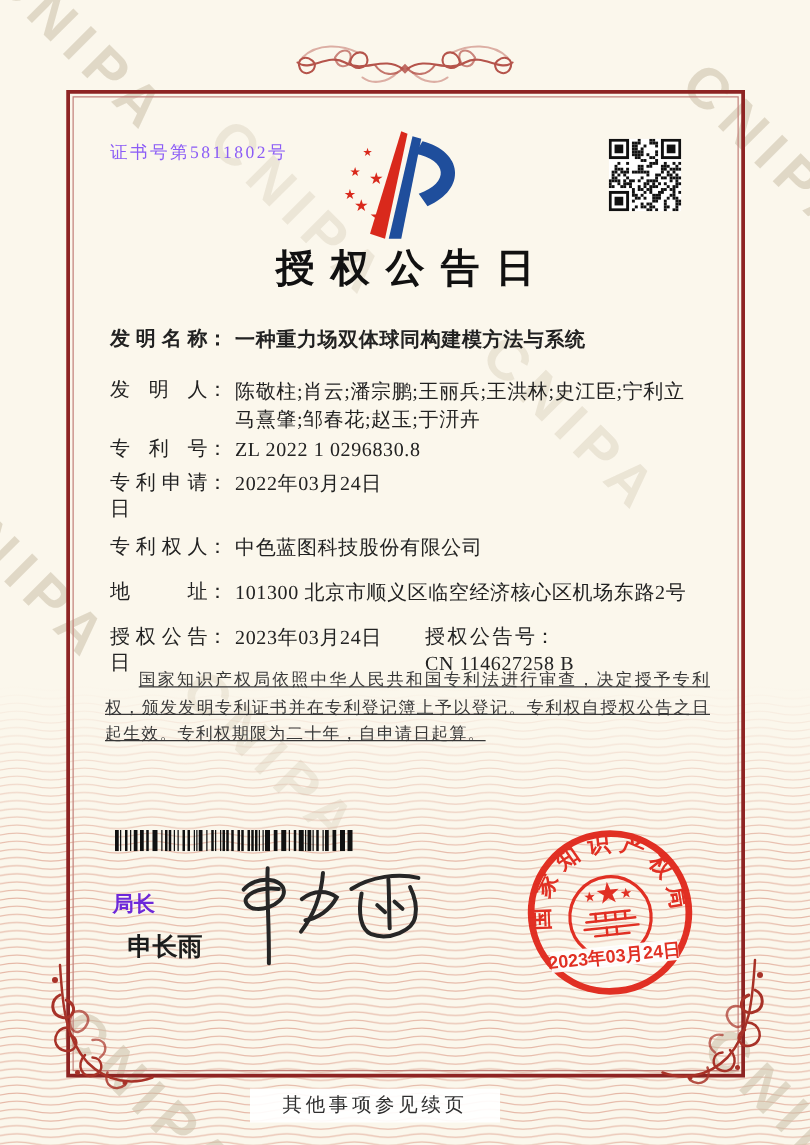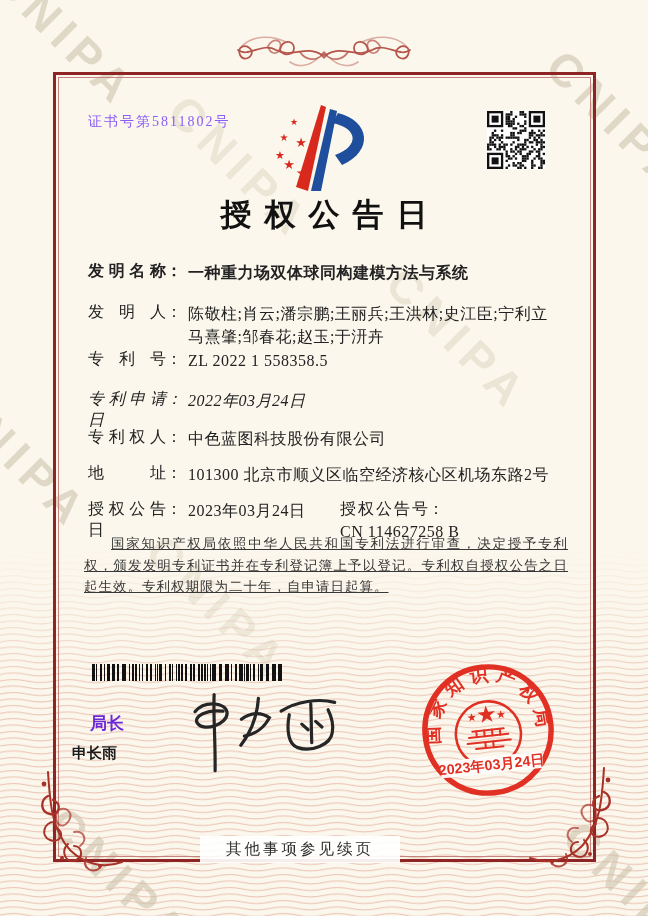--- a/index.html
+++ b/index.html
@@ -36,33 +36,33 @@
   .fgroup2{position:absolute; left:252px; top:0;}
   .fgroup2 .flabel{width:88px;}
   
   .body-text{position:absolute; left:84px; top:533px; width:484px;
     font-size:13.5px; line-height:21.5px; color:#383838; letter-spacing:1px; text-align:justify;text-decoration:underline;}
   .body-text p{margin:0; text-indent:2em;}
   
   .barcode{position:absolute; left:92px; top:664px;}
   .sig-title{position:absolute; left:90px; top:712px; font-family:"Liberation Sans","DejaVu Sans",sans-serif;
     font-weight:bold; font-size:17px; color:#6d28d9;}
-  .sig-name{position:absolute; left:72px; top:744px; font-family:"Liberation Sans","DejaVu Sans",sans-serif;
-    font-weight:bold; font-size:15px; color:#1c1c1c;}
+  .sig-name{position:absolute; left:102px; top:744px; font-family:"Liberation Sans","DejaVu Sans",sans-serif;
+    font-weight:bold; font-size:20px; color:#1c1c1c;}
   .signature{position:absolute; left:178px; top:684px; transform:rotate(-3deg);}
   
   .seal{position:absolute; left:419px; top:661px; transform:rotate(-6deg); opacity:.95;}
   
   .ornament-top{position:absolute; left:234px; top:22px;}
   .flourish-bl{position:absolute; left:34px; top:770px;}
   .flourish-br{position:absolute; left:528px; top:766px; transform:scaleX(-1);}
   
   .page-info{position:absolute; left:0; top:838px; width:648px; text-align:center;
     font-size:13px; color:#2e2e2e; letter-spacing:1px;}
-  .cont-note{position:absolute; left:0; top:836px; width:600px; text-align:center;}
+  .cont-note{position:absolute; left:0; top:871px; width:600px; text-align:center;}
   .cont-note span{display:inline-block; background:rgba(255,255,255,0.92); padding:3px 26px;
     font-size:15.5px; letter-spacing:3px; color:#2e2e2e;}
 </style>
 </head>
 <body>
 
 <div class="page">
 
   <svg class="waves" width="648" height="368">
     <defs>
@@ -358,23 +358,23 @@
 
   <div class="title">授权公告日</div>
 
   <div class="frow" style="top:261px;font-weight:bold;">
     <span class="flabel">发明名称</span><span class="fcolon">：</span><span class="fvalue">一种重力场双体球同构建模方法与系统</span>
   </div>
   <div class="frow" style="top:302px;">
     <span class="flabel">发明人</span><span class="fcolon">：</span><span class="fvalue"><span>陈敬柱;肖云;潘宗鹏;王丽兵;王洪林;史江臣;宁利立</span><br><span>马熹肇;邹春花;赵玉;于汧卉</span></span>
   </div>
   <div class="frow" style="top:349px;">
-    <span class="flabel">专利号</span><span class="fcolon">：</span><span class="fvalue">ZL 2022 1 558358.5</span>
-  </div>
-  <div class="frow" style="top:389px;font-style:italic;">
+    <span class="flabel">专利号</span><span class="fcolon">：</span><span class="fvalue">ZL 2022 1 0296830.8</span>
+  </div>
+  <div class="frow" style="top:376px;">
     <span class="flabel">专利申请日</span><span class="fcolon">：</span><span class="fvalue">2022年03月24日</span>
   </div>
   <div class="frow" style="top:427px;">
     <span class="flabel">专利权人</span><span class="fcolon">：</span><span class="fvalue">中色蓝图科技股份有限公司</span>
   </div>
   <div class="frow" style="top:463px;">
     <span class="flabel">地址</span><span class="fcolon">：</span><span class="fvalue">101300 北京市顺义区临空经济核心区机场东路2号</span>
   </div>
   <div class="frow" style="top:499px;">
     <span class="flabel">授权公告日</span><span class="fcolon">：</span><span class="fvalue">2023年03月24日</span>

